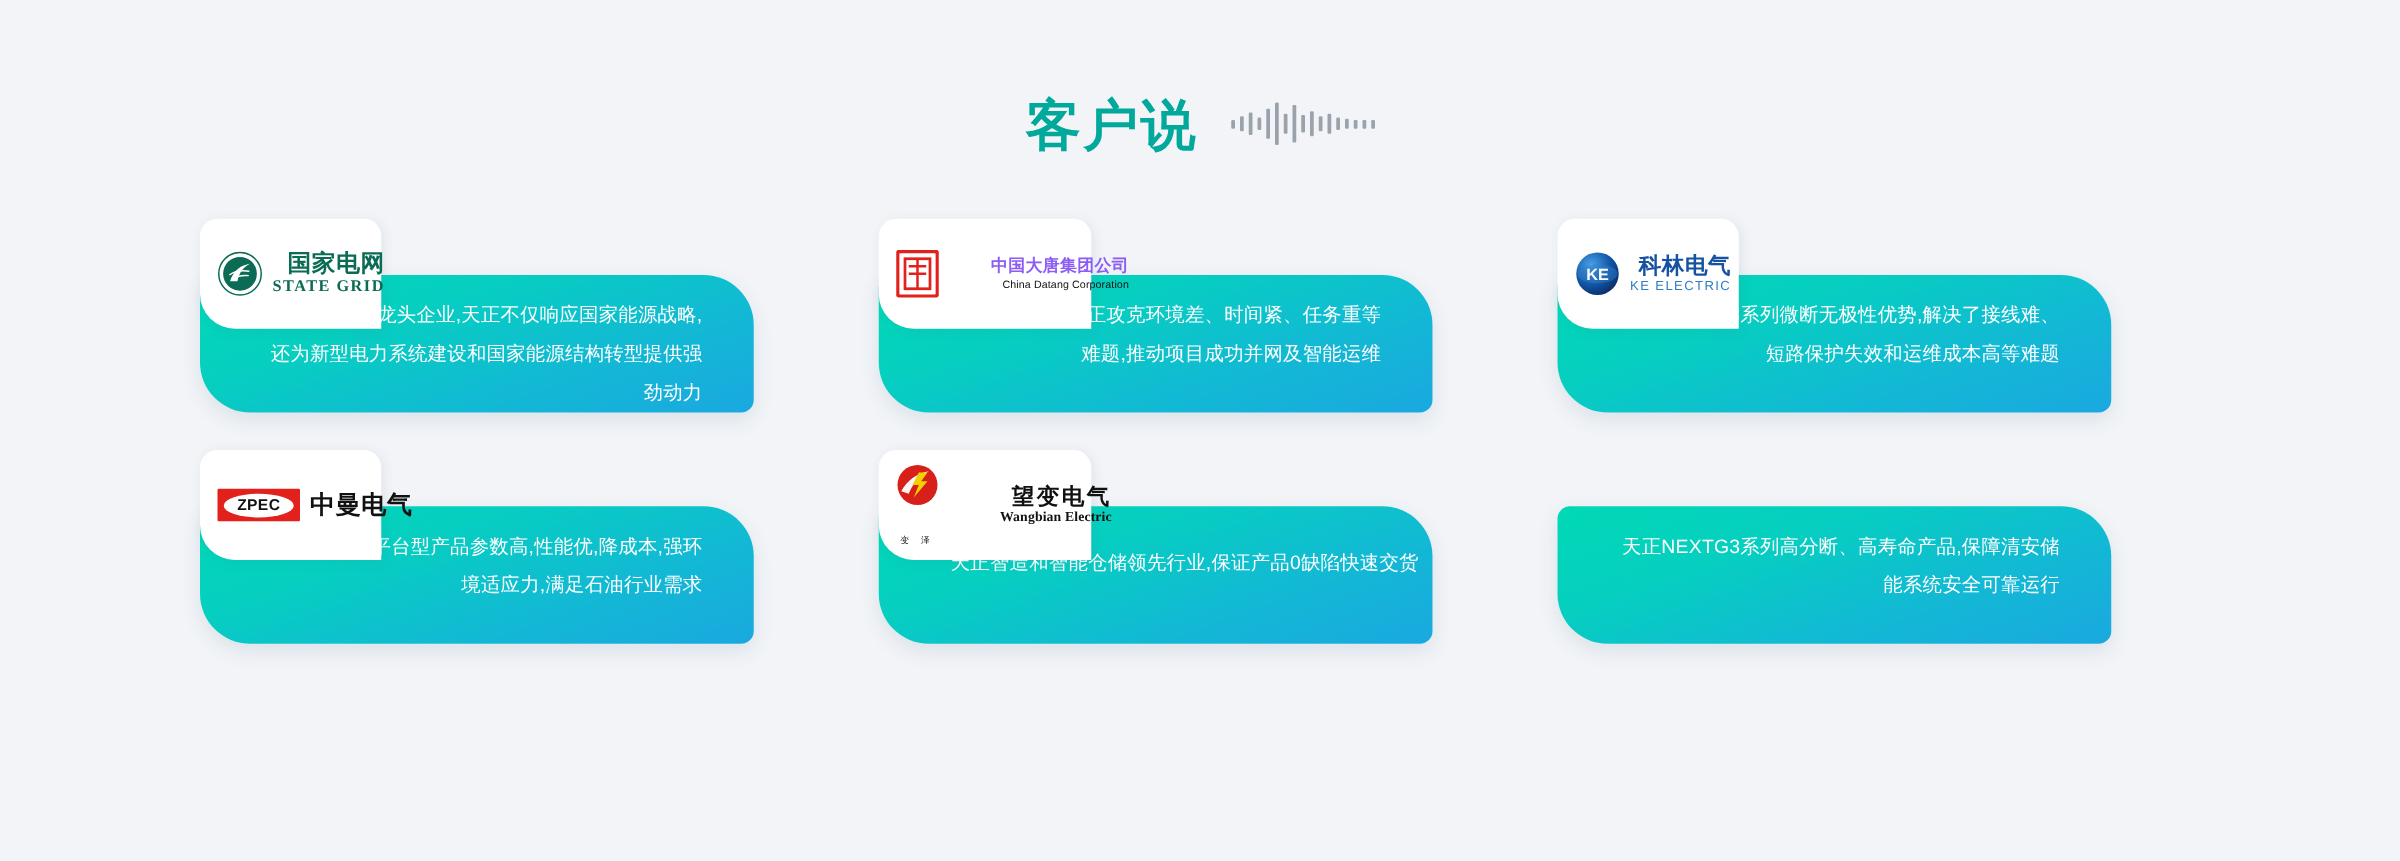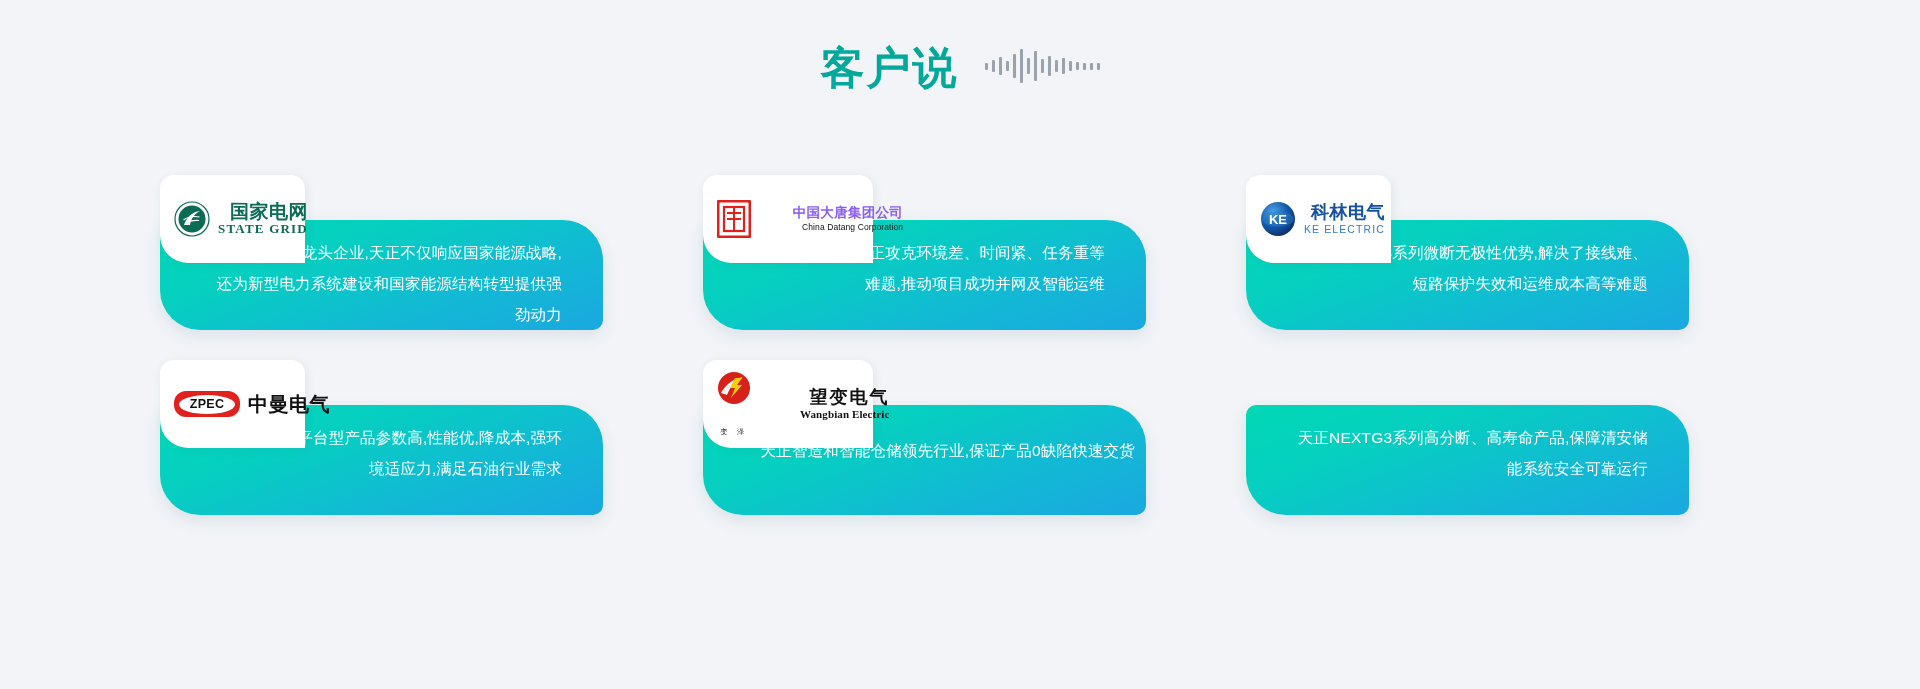--- a/index.html
+++ b/index.html
@@ -6,21 +6,21 @@
   html, body {
     width: 1920px; height: 689px;
     background: #f2f4f7;
     font-family: "Liberation Sans", "DejaVu Sans", sans-serif;
     overflow: hidden;
   }
   .page { position: relative; width: 1920px; height: 689px; background: #f2f4f7; }
 
   
   .header {
-    position: absolute; top: 46px; left: 0; width: 1920px;
+    position: absolute; top: 79px; left: 0; width: 1920px;
     display: flex; align-items: flex-end; justify-content: center;
     gap: 26px;
   }
   .title {
     font-size: 44px; font-weight: 700; color: #00a99b;
     letter-spacing: 2px; line-height: 1; white-space: nowrap;
   }
   .waveform {
     display: flex; align-items: center; gap: 4px;
     height: 40px; margin-bottom: 4px;
@@ -87,21 +87,21 @@
 
   
   .ke .zh-cn { font-size: 18px; color: #1652a0; letter-spacing: 0.5px; }
   .ke .en-sub { font-size: 10.5px; color: #2f7ec4; letter-spacing: 1.1px; margin-top: 2px; }
 
   
   .zp .zh-cn { font-size: 20px; color: #111; letter-spacing: 0.5px; }
   .zpec-badge {
     width: 66px; height: 26px; background: #e2211c;
     display: flex; align-items: center; justify-content: center;
-    border-radius: 12px;
+    border-radius: 1px;
   }
   .zpec-ellipse {
     width: 56px; height: 19px; background: #fff; border-radius: 50%;
     display: flex; align-items: center; justify-content: center;
     font-size: 12.5px; font-weight: 700; color: #111; letter-spacing: 0.3px;
   }
 
   
   .wb .zh-cn { font-size: 18px; color: #111; letter-spacing: 2px; font-family: "Liberation Serif", serif; }
   .wb .en-sub { font-size: 11px; color: #111; font-weight: 700; font-family: "Liberation Serif", serif; letter-spacing: 0.1px; margin-top: 2px; margin-left: 41px; }

